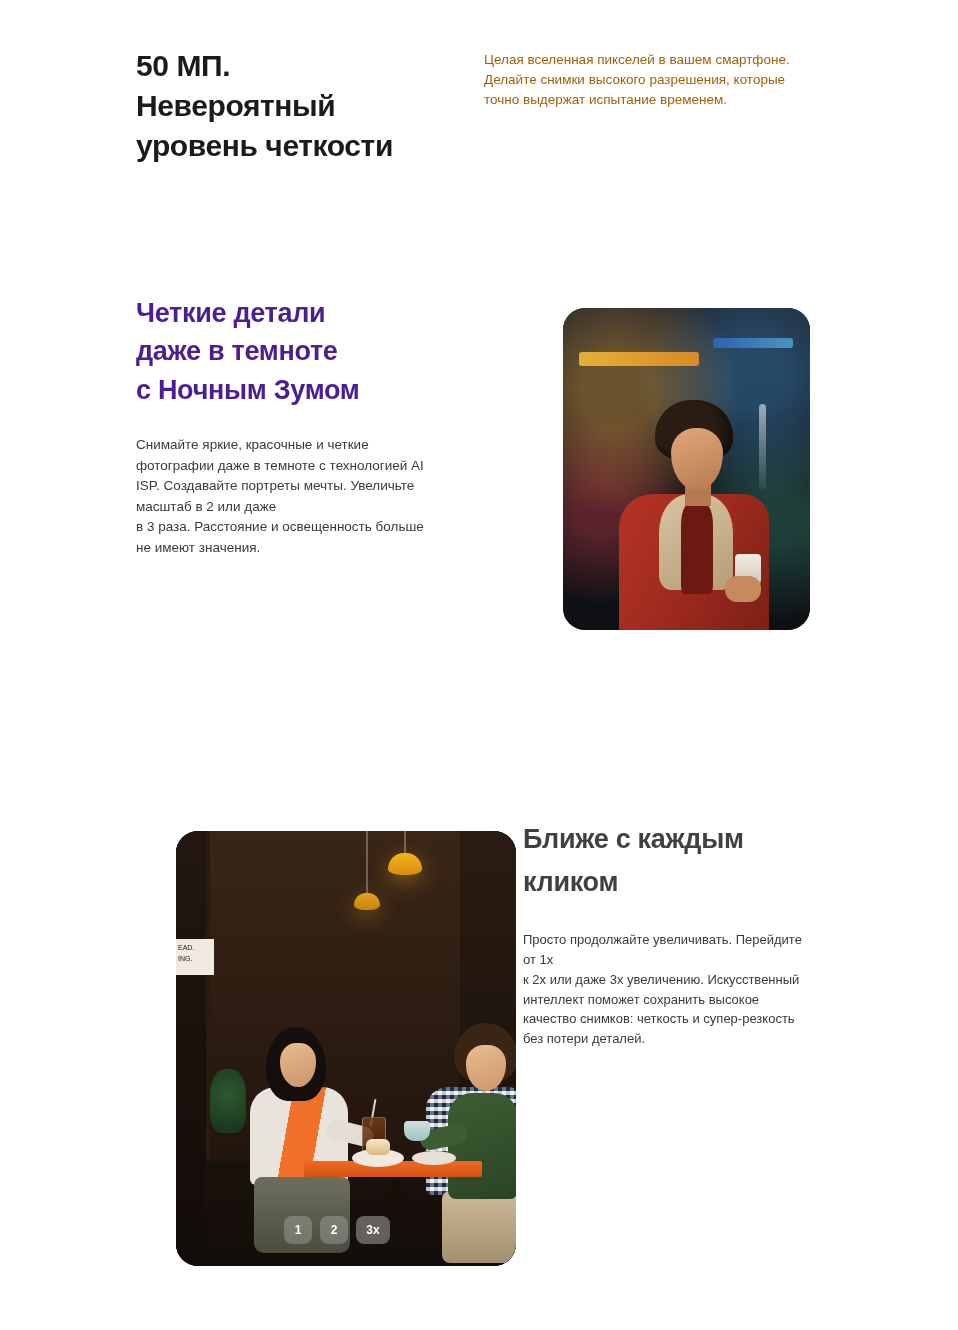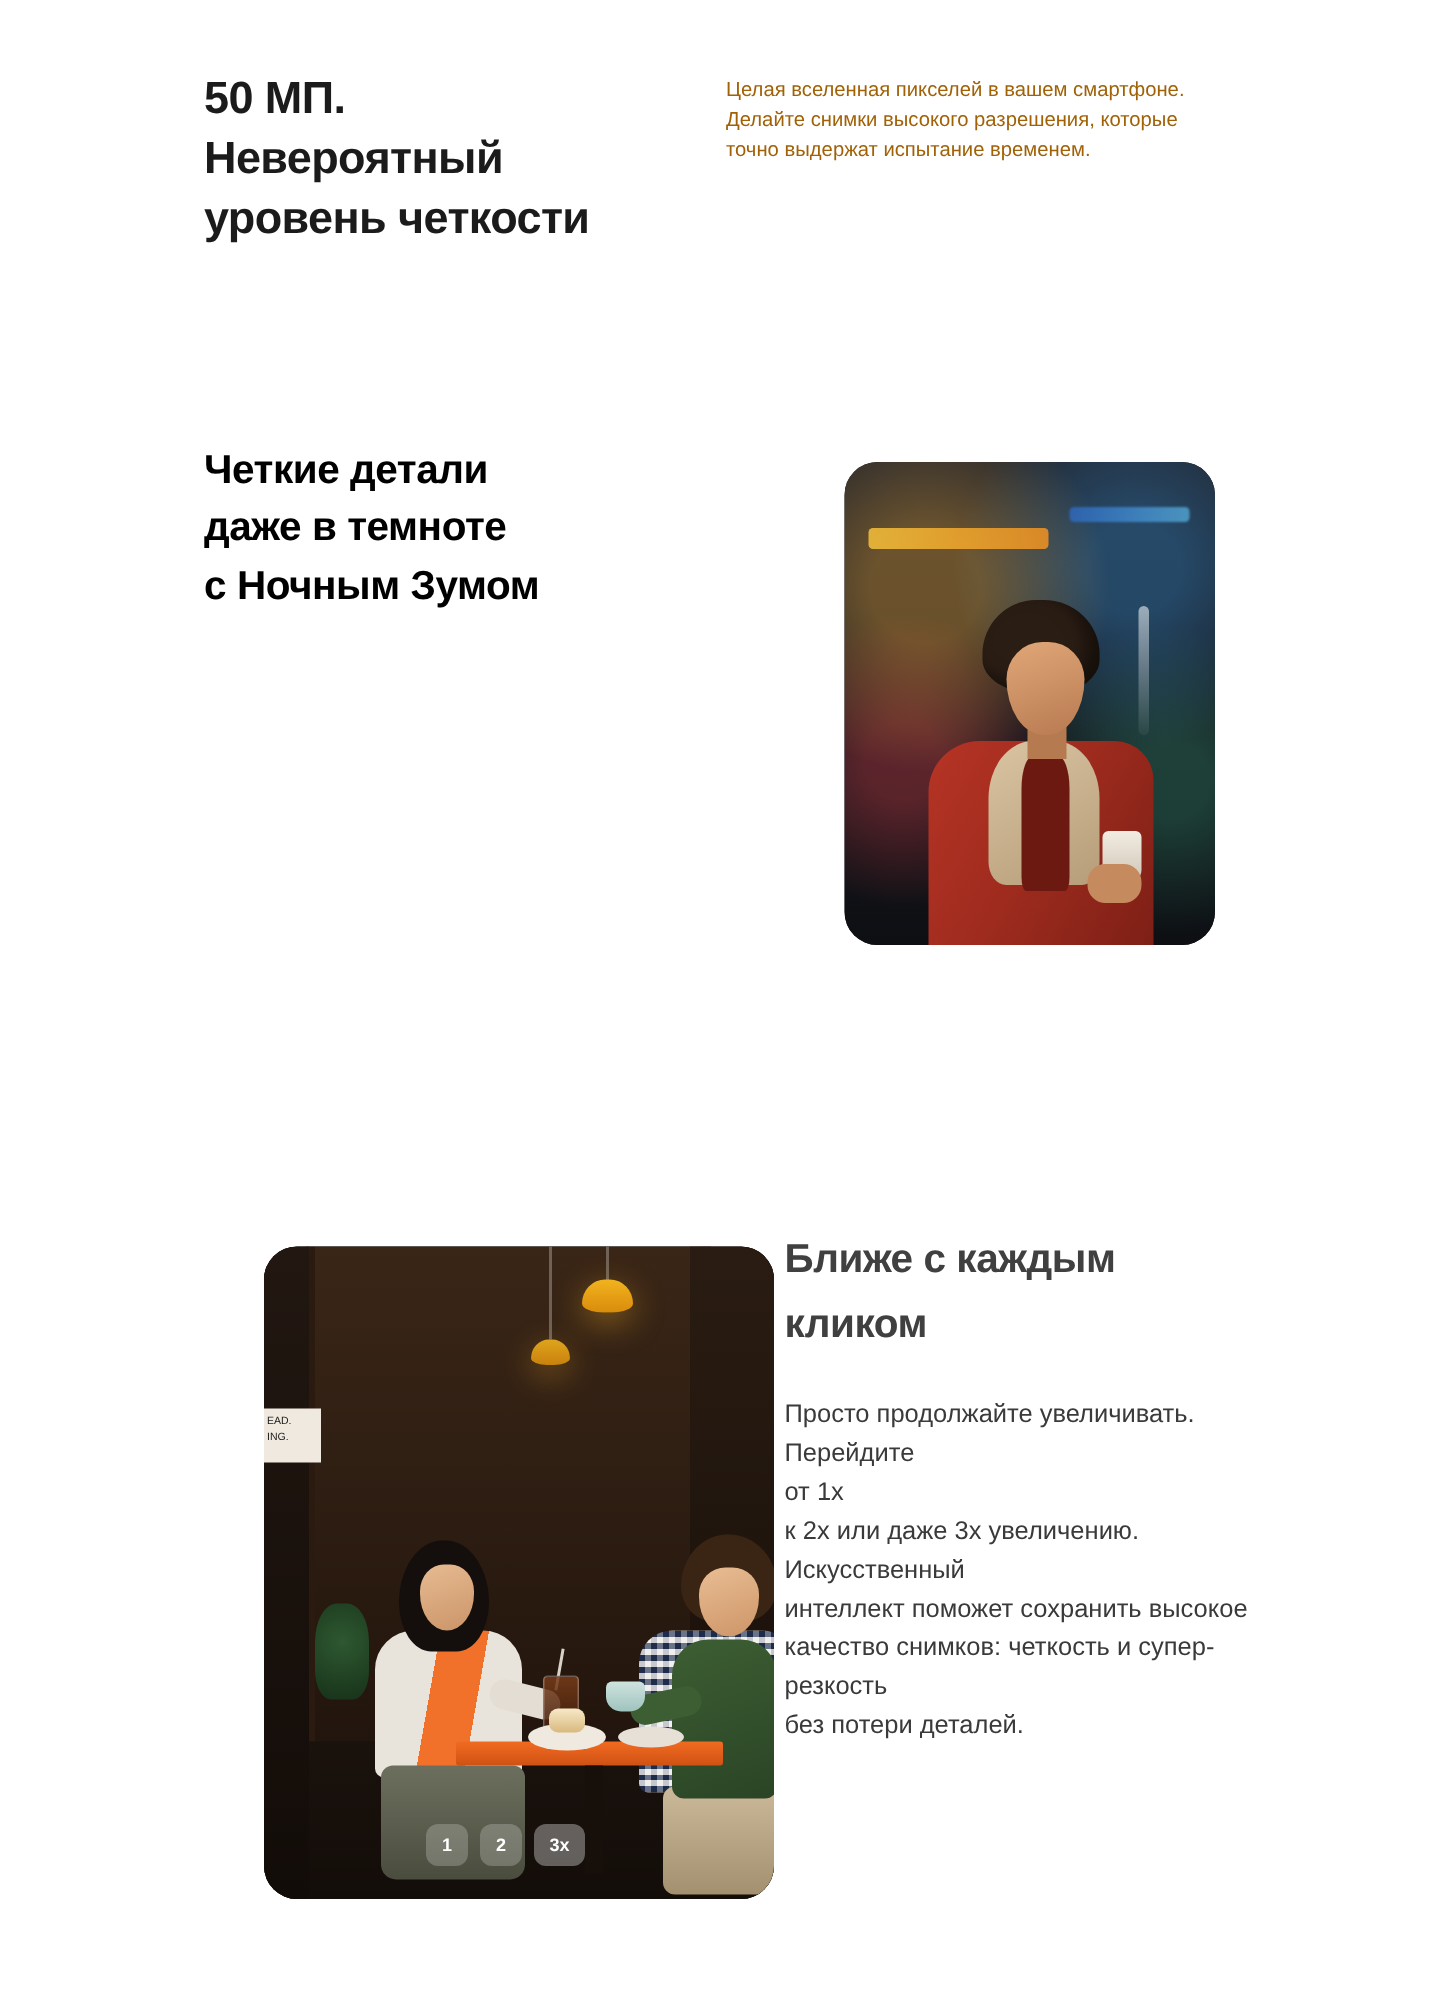--- a/index.html
+++ b/index.html
@@ -58,21 +58,21 @@
     left: 136px;
     top: 294px;
     width: 340px;
   }
   .sec-night-text h2 {
     margin: 0;
     font-size: 27px;
     line-height: 1.42;
     font-weight: 700;
     letter-spacing: -0.3px;
-    color: #000000;
+    color: #4c1d95;
     white-space: pre-line;
   }
   .sec-night-text p {
     margin: 26px 0 0 0;
     font-size: 13.5px;
     line-height: 1.52;
     color: #3a3a3a;
     white-space: pre-line;
   }
 
@@ -419,21 +419,21 @@
     margin: 0;
     font-size: 27px;
     line-height: 1.6;
     font-weight: 700;
     letter-spacing: -0.3px;
     color: #404040;
     white-space: pre-line;
   }
   .sec-closer-text p {
     margin: 26px 0 0 0;
-    font-size: 17px;
+    font-size: 13px;
     line-height: 1.52;
     color: #3a3a3a;
     white-space: pre-line;
   }
 </style>
 </head>
 <body>
 
 <div class="page">
 
@@ -444,20 +444,26 @@
     <p class="hero-body">Целая вселенная пикселей в вашем смартфоне.
 Делайте снимки высокого разрешения, которые
 точно выдержат испытание временем.</p>
   </section>
 
   <section>
     <div class="sec-night-text">
       <h2>Четкие детали
 даже в темноте
 с Ночным Зумом</h2>
+      <p>Снимайте яркие, красочные и четкие
+фотографии даже в темноте с технологией AI
+ISP. Создавайте портреты мечты. Увеличьте
+масштаб в 2 или даже
+в 3 раза. Расстояние и освещенность больше
+не имеют значения.</p>
     </div>
 
     <figure class="photo photo-night">
       <div class="pn-bg"></div>
       <div class="pn-sign"></div>
       <div class="pn-sign2"></div>
       <div class="pn-lamp"></div>
       <div class="pn-jacket"></div>
       <div class="pn-collar"></div>
       <div class="pn-inner"></div>

